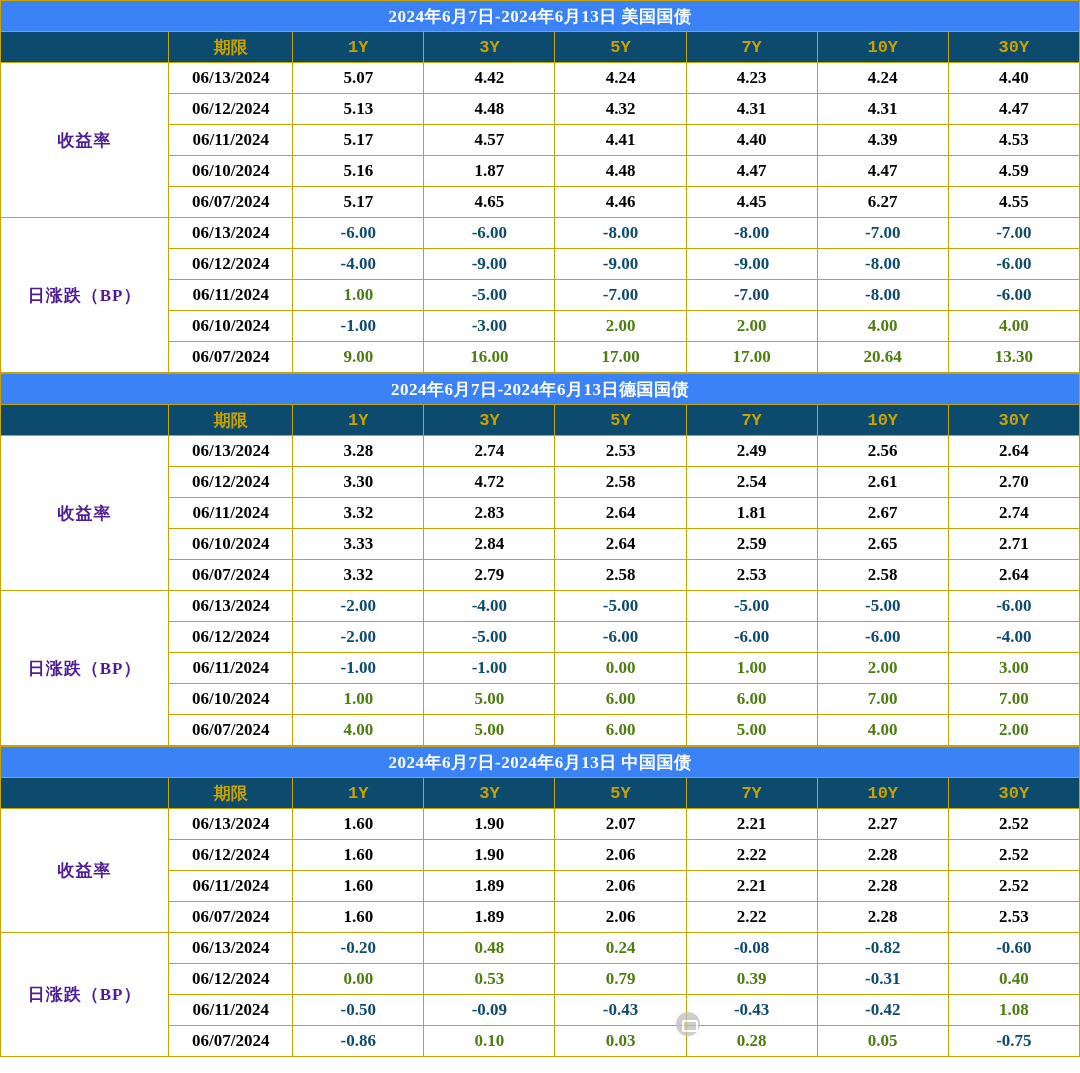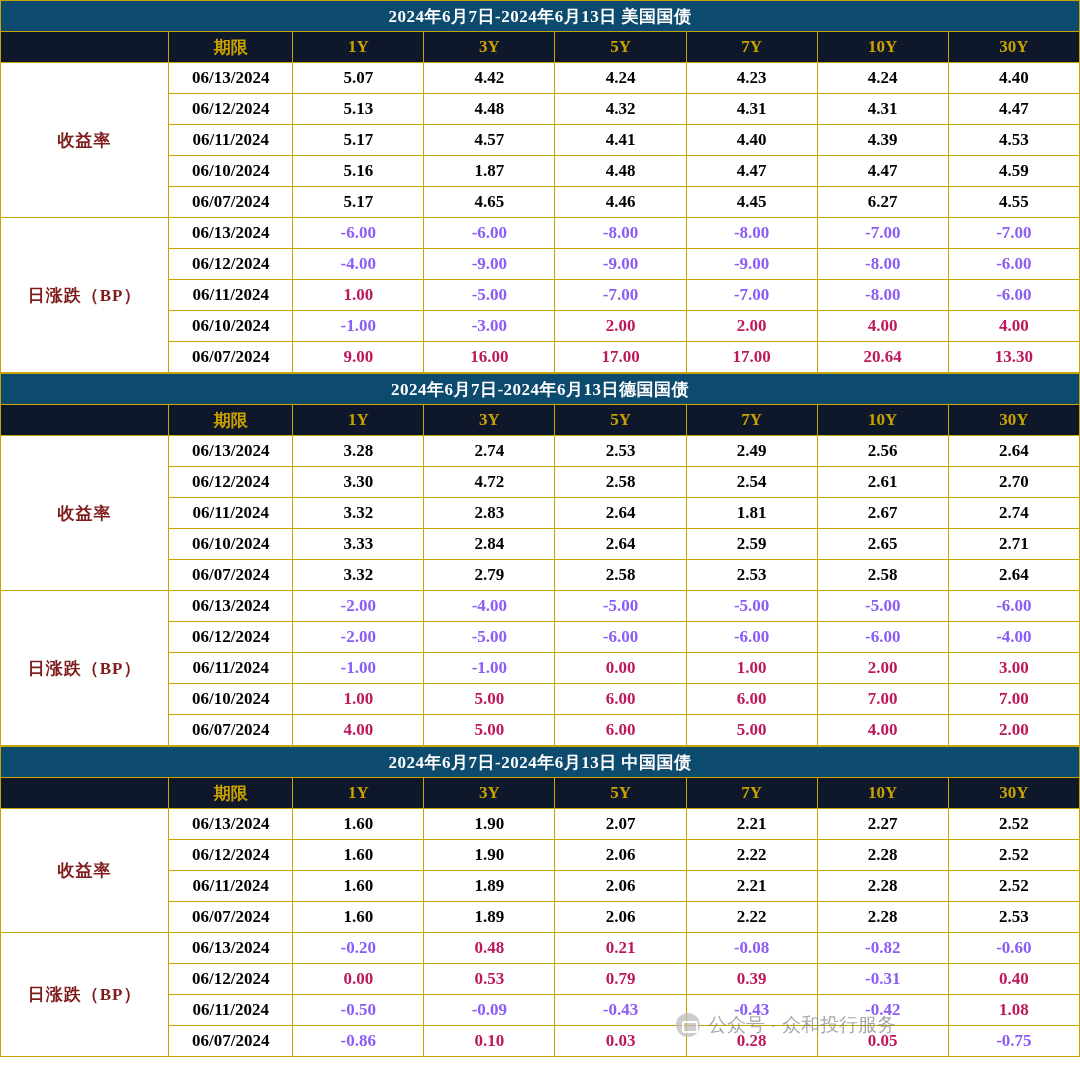--- a/index.html
+++ b/index.html
@@ -29,48 +29,49 @@
     font-size: 17px;
     height: 30px;
     padding: 0;
   }
   
   col.c-label { width: 168px; }
   col.c-date  { width: 124px; }
   col.c-term  { width: 131px; }
 
   .title-row td {
-    background: #0c4a6e;
+    background: #3b82f6;
     color: #ffffff;
     font-size: 16px;
     height: 38px;
     letter-spacing: 0.5px;
     border: 1px solid #c8a400;
   }
   .header-row td {
     color: #c9a200;
     font-size: 16px;
     height: 34px;
-    background: #0f172a;
+    background: #0c4a6e;
+    font-family: Liberation Mono, monospace;
   }
   .header-row td.blank {
     border-left: 1px solid #c8a400;
     border-right: 1px solid #c8a400;
   }
   .rowlabel {
-    color: #7f1d1d;
+    color: #4c1d95;
     font-size: 17px;
     letter-spacing: 1px;
   }
   .datecell {
     font-size: 16px;
   }
   .num { font-size: 17px; }
-  .pos { color: #be185d; }
-  .neg { color: #8b5cf6; }
+  .pos { color: #4d7c0f; }
+  .neg { color: #0c4a6e; }
   .blk { color: #000000; }
 
   
   .wm-wrap {
     position: relative;
   }
   .watermark {
     position: absolute;
     left: 676px;
     top: 1012px;
@@ -403,21 +404,21 @@
             <td class="num blk">2.06</td>
             <td class="num blk">2.22</td>
             <td class="num blk">2.28</td>
             <td class="num blk">2.53</td>
           </tr>
           <tr>
             <td class="rowlabel" rowspan="4">日涨跌（BP）</td>
             <td class="datecell">06/13/2024</td>
             <td class="num neg">-0.20</td>
             <td class="num pos">0.48</td>
-            <td class="num pos">0.21</td>
+            <td class="num pos">0.24</td>
             <td class="num neg">-0.08</td>
             <td class="num neg">-0.82</td>
             <td class="num neg">-0.60</td>
           </tr>
           <tr>
             <td class="datecell">06/12/2024</td>
             <td class="num pos">0.00</td>
             <td class="num pos">0.53</td>
             <td class="num pos">0.79</td>
             <td class="num pos">0.39</td>
@@ -441,15 +442,14 @@
             <td class="num pos">0.28</td>
             <td class="num pos">0.05</td>
             <td class="num neg">-0.75</td>
           </tr>
         </tbody>
       </table>
     </div>
 
   <div class="watermark">
     <span class="wm-badge"></span>
-    <span>公众号 · 众和投行服务</span>
   </div>
 </div>
 
 </body></html>

